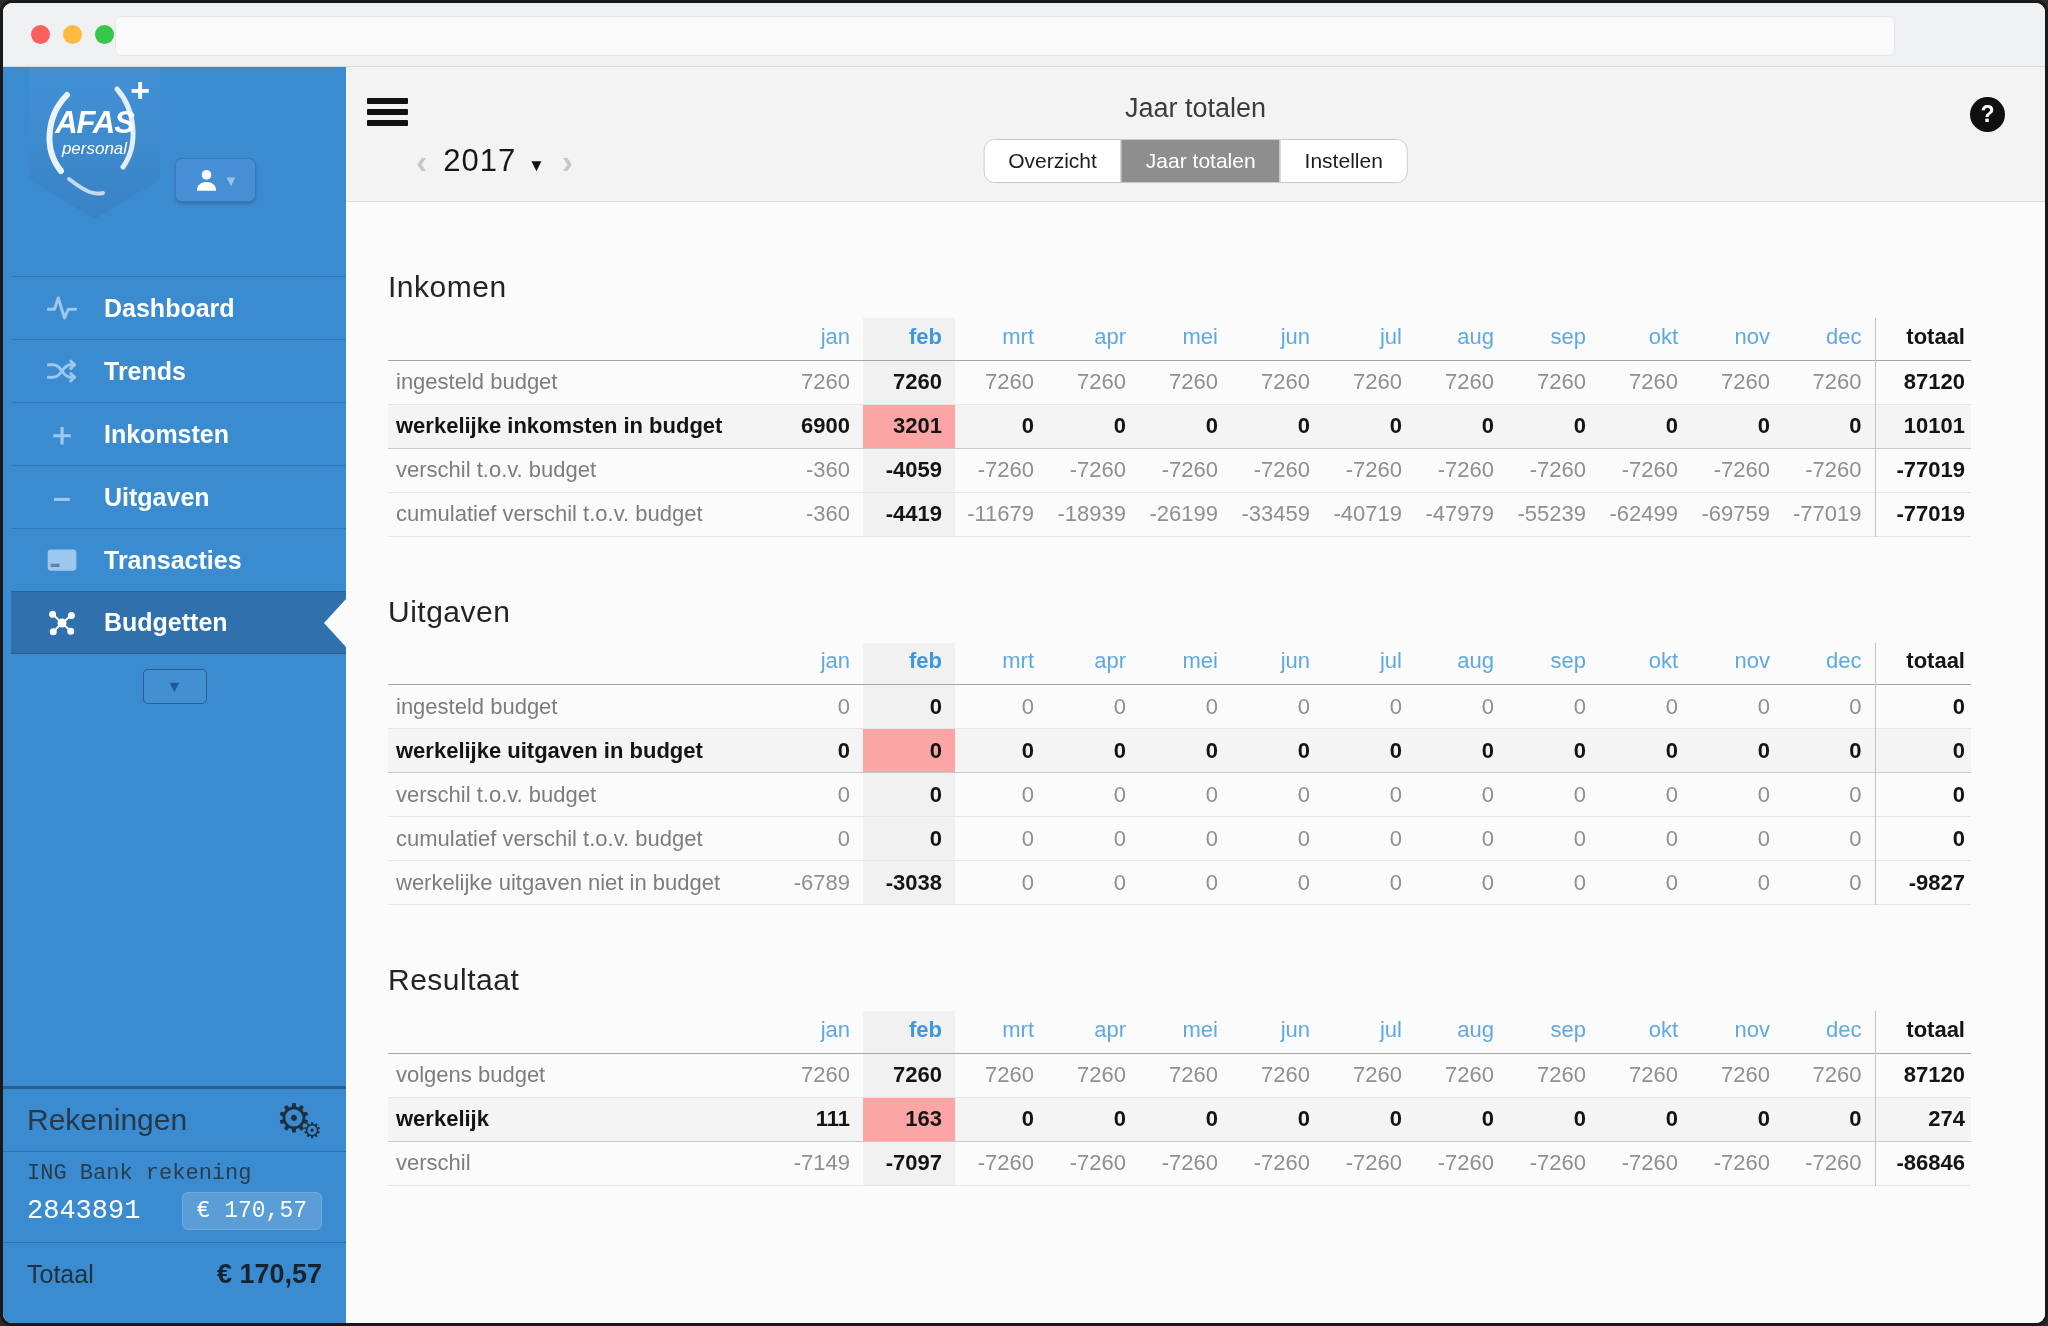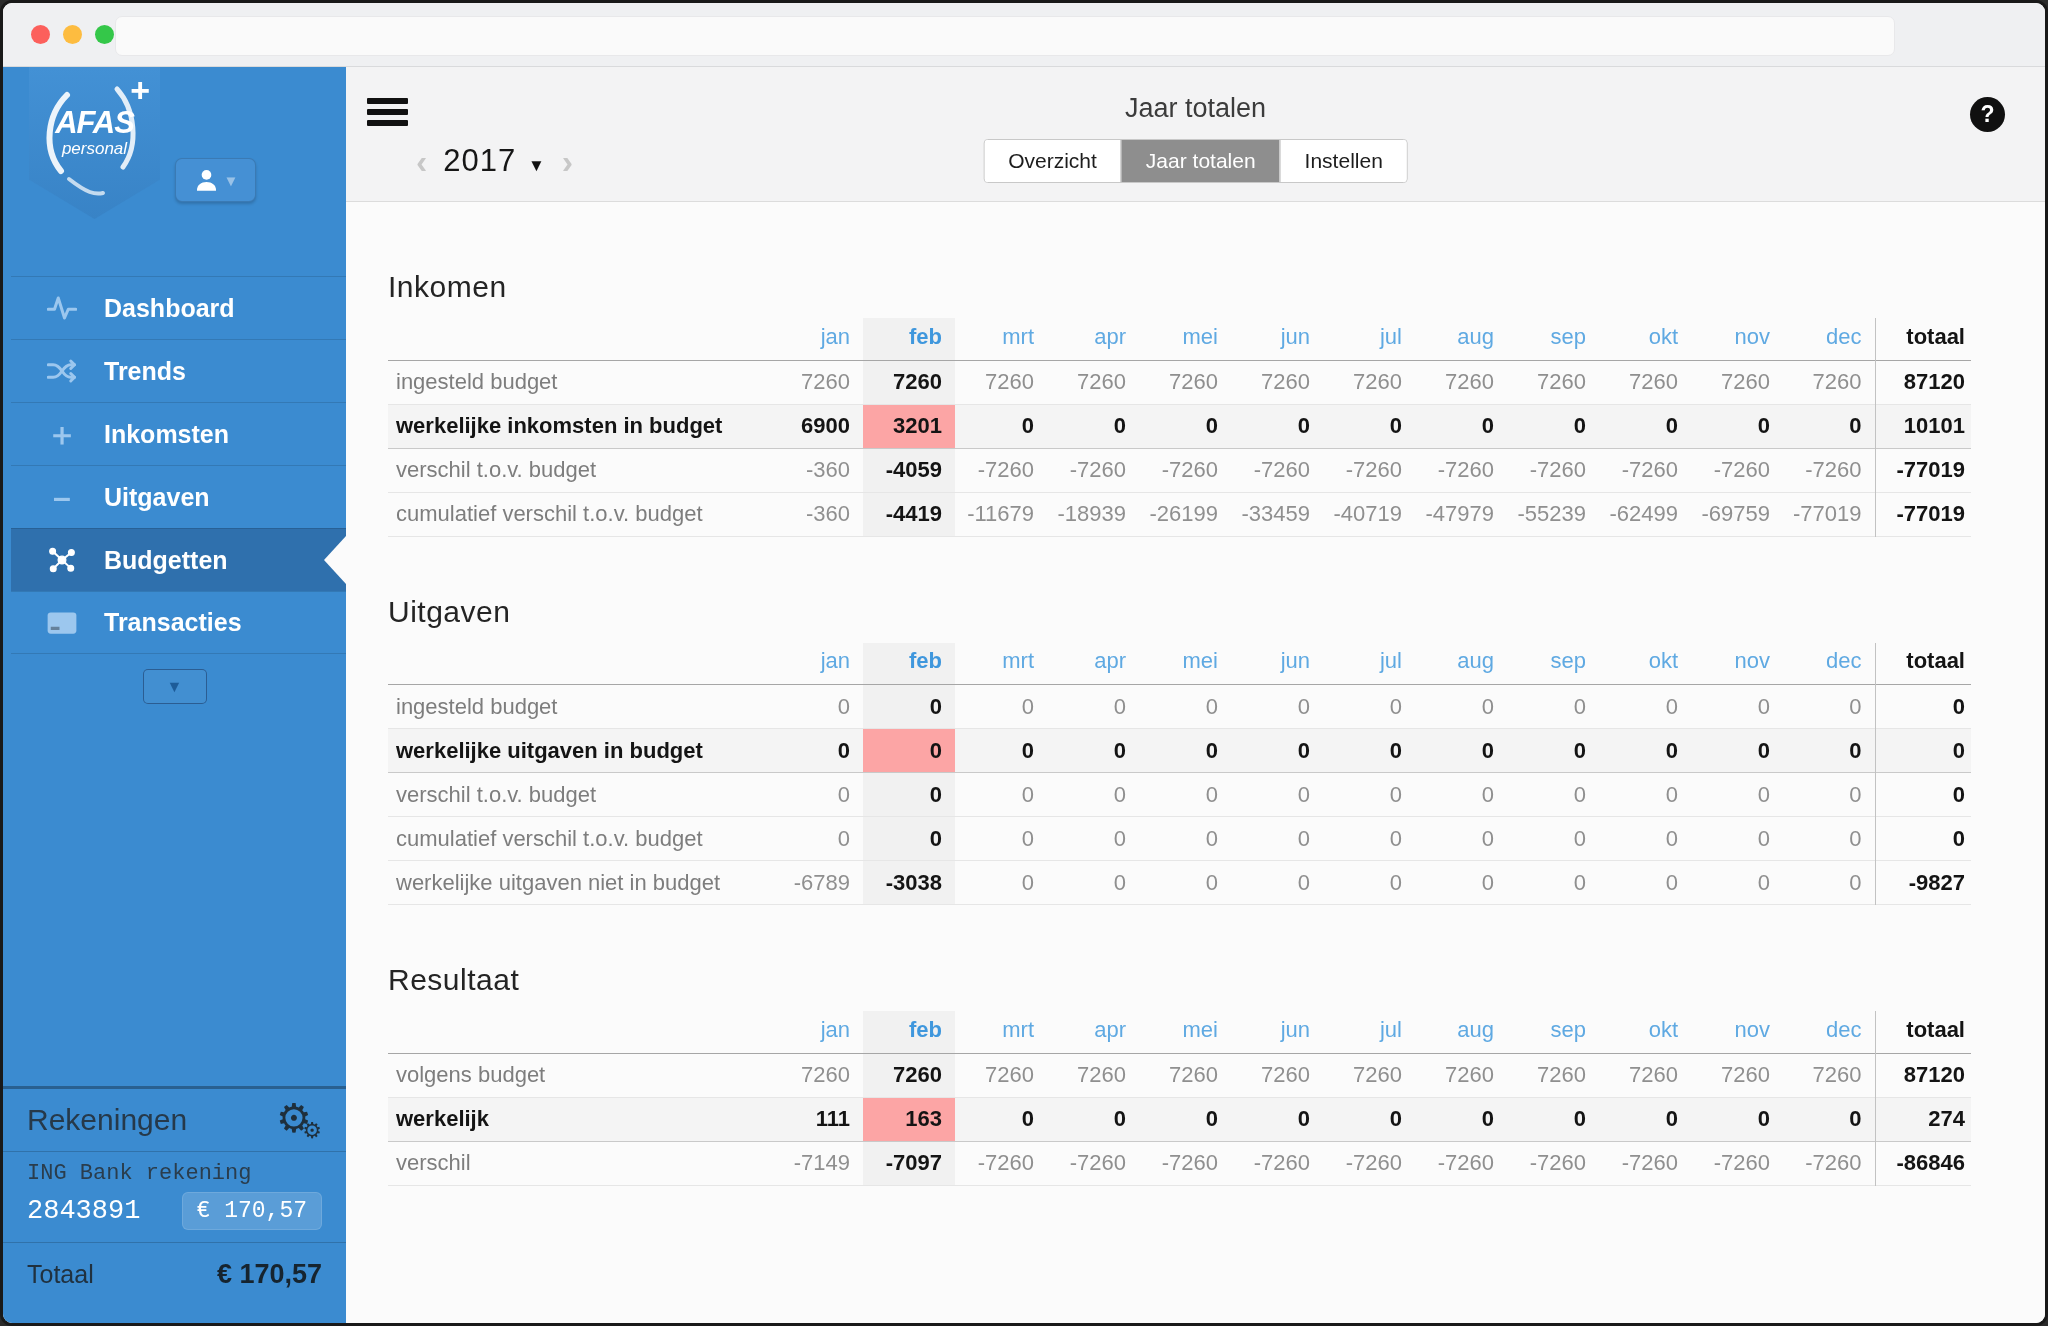--- a/index.html
+++ b/index.html
@@ -64,21 +64,21 @@
   
   .main-header { height:135px; background:#F3F3F4; border-bottom:1px solid #DCDCDC; position:relative; }
   .hamburger { position:absolute; left:21px; top:31px; width:41px; cursor:pointer; }
   .hamburger span { display:block; height:6px; background:#111; border-radius:1px; margin-bottom:5px; }
   .page-title { position:absolute; top:26px; left:0; right:0; text-align:center; font-size:27px; color:#3C3C3C; }
   .help-btn { position:absolute; right:40px; top:30px; width:35px; height:35px; border-radius:50%; background:#101010; color:#fff; font-size:23px; font-weight:700; display:flex; align-items:center; justify-content:center; }
   .year-nav { position:absolute; left:70px; top:76px; display:flex; align-items:center; gap:16px; }
   .chev { font-size:34px; color:#C7C7C7; font-weight:700; line-height:1; }
   .year-label { font-size:31px; color:#161616; letter-spacing:1px; }
   .year-caret { font-size:17px; color:#111; margin-left:2px; }
-  .tabs { position:absolute; left:50%; top:72px; transform:translateX(-50%); display:inline-flex; background:#fff; border:1px solid #C8C8C8; border-radius:4px; overflow:hidden; }
+  .tabs { position:absolute; left:50%; top:72px; transform:translateX(-50%); display:inline-flex; background:#fff; border:1px solid #C8C8C8; border-radius:11px; overflow:hidden; }
   .tab { padding:9px 24px; font-size:21px; color:#1D1D1D; background:#fff; border:none; border-left:1px solid #C8C8C8; cursor:pointer; font-family:inherit; }
   .tab:first-child { border-left:none; }
   .tab.active { background:#8E8E8E; color:#fff; }
 
   
   .content { padding:0 0 0 42px; }
   .budget-section { margin-top:58px; }
   .budget-section:first-child { margin-top:68px; }
   .section-title { font-size:30px; font-weight:300; color:#242424; letter-spacing:0.5px; margin-bottom:14px; }
   table.budget-table { border-collapse:collapse; table-layout:fixed; }
@@ -162,46 +162,46 @@
               <span class="mi-glyph">＋</span>
             </span>
             <span class="mi-label">Inkomsten</span>
           </div>
           <div class="menu-item">
             <span class="mi-icon">
               <span class="mi-glyph">–</span>
             </span>
             <span class="mi-label">Uitgaven</span>
           </div>
+          <div class="menu-item">
+            <span class="mi-icon">
+              <svg viewBox="0 0 24 18">
+                <rect x="0.5" y="0.5" width="23" height="17" rx="2.5" fill="currentColor"></rect>
+                <rect x="3" y="12" width="7" height="2.6" fill="rgba(0,0,0,0.35)"></rect>
+              </svg>
+            </span>
+            <span class="mi-label">Transacties</span>
+          </div>
           <div class="menu-item active">
             <span class="mi-icon">
               <svg viewBox="0 0 24 24" fill="currentColor" stroke="currentColor">
                 <g stroke-width="1.6">
                   <line x1="12" y1="12" x2="4.5" y2="5"></line>
                   <line x1="12" y1="12" x2="19.5" y2="6"></line>
                   <line x1="12" y1="12" x2="5" y2="19"></line>
                   <line x1="12" y1="12" x2="19" y2="18.5"></line>
                 </g>
                 <circle cx="12" cy="12" r="3.1"></circle>
                 <circle cx="4.5" cy="5" r="2.3"></circle>
                 <circle cx="19.5" cy="6" r="2.3"></circle>
                 <circle cx="5" cy="19" r="2.3"></circle>
                 <circle cx="19" cy="18.5" r="2.3"></circle>
               </svg>
             </span>
             <span class="mi-label">Budgetten</span>
-          </div>
-          <div class="menu-item">
-            <span class="mi-icon">
-              <svg viewBox="0 0 24 18">
-                <rect x="0.5" y="0.5" width="23" height="17" rx="2.5" fill="currentColor"></rect>
-                <rect x="3" y="12" width="7" height="2.6" fill="rgba(0,0,0,0.35)"></rect>
-              </svg>
-            </span>
-            <span class="mi-label">Transacties</span>
           </div>
         </nav>
 
       <div class="menu-dropdown">
         <span>▼</span>
       </div>
 
       <div class="accounts">
         <div class="acc-header">
           <span class="acc-title">Rekeningen</span>

